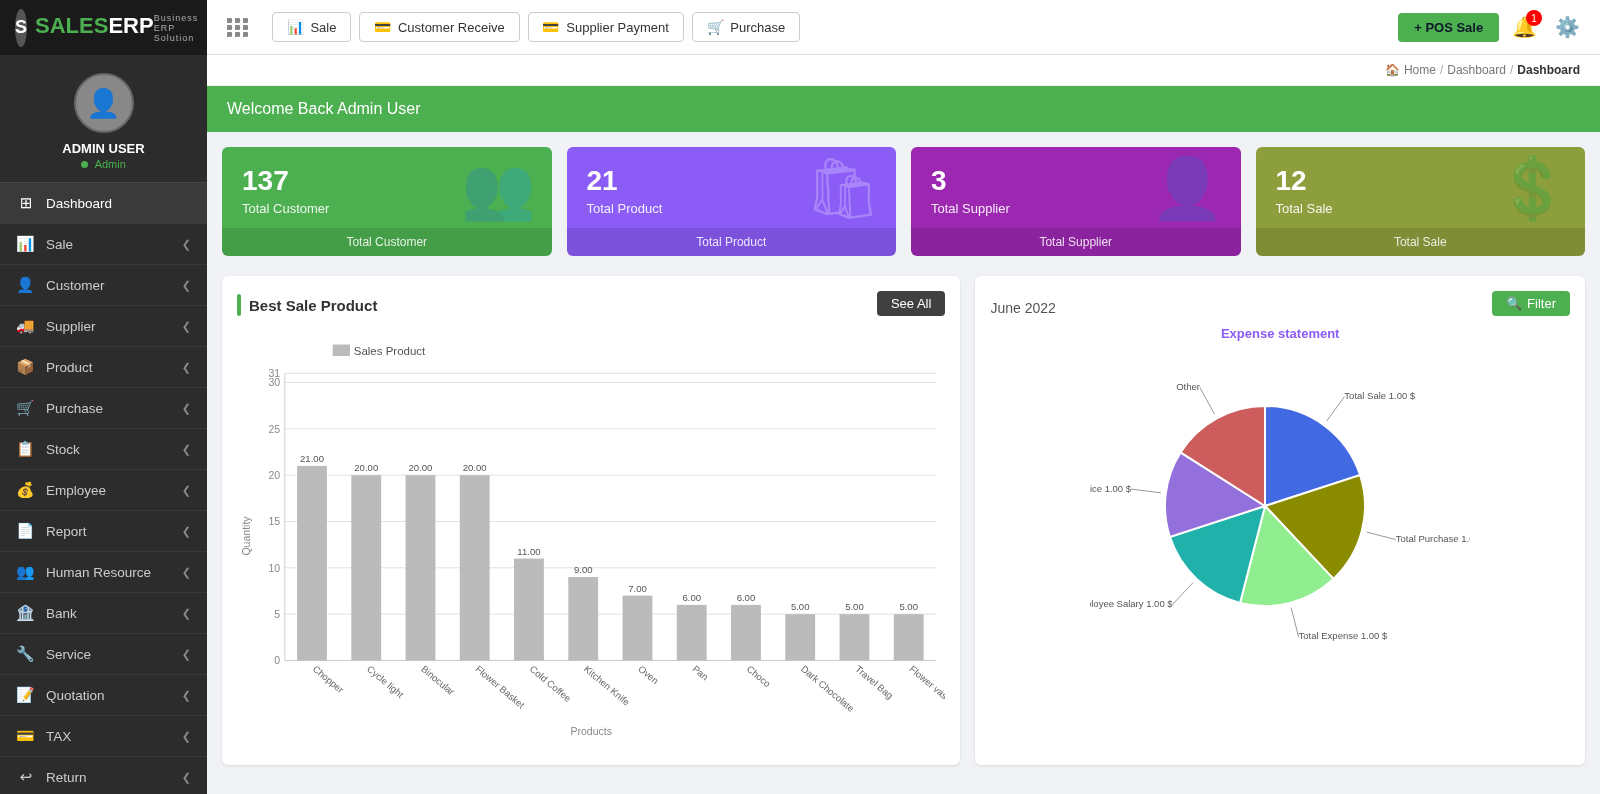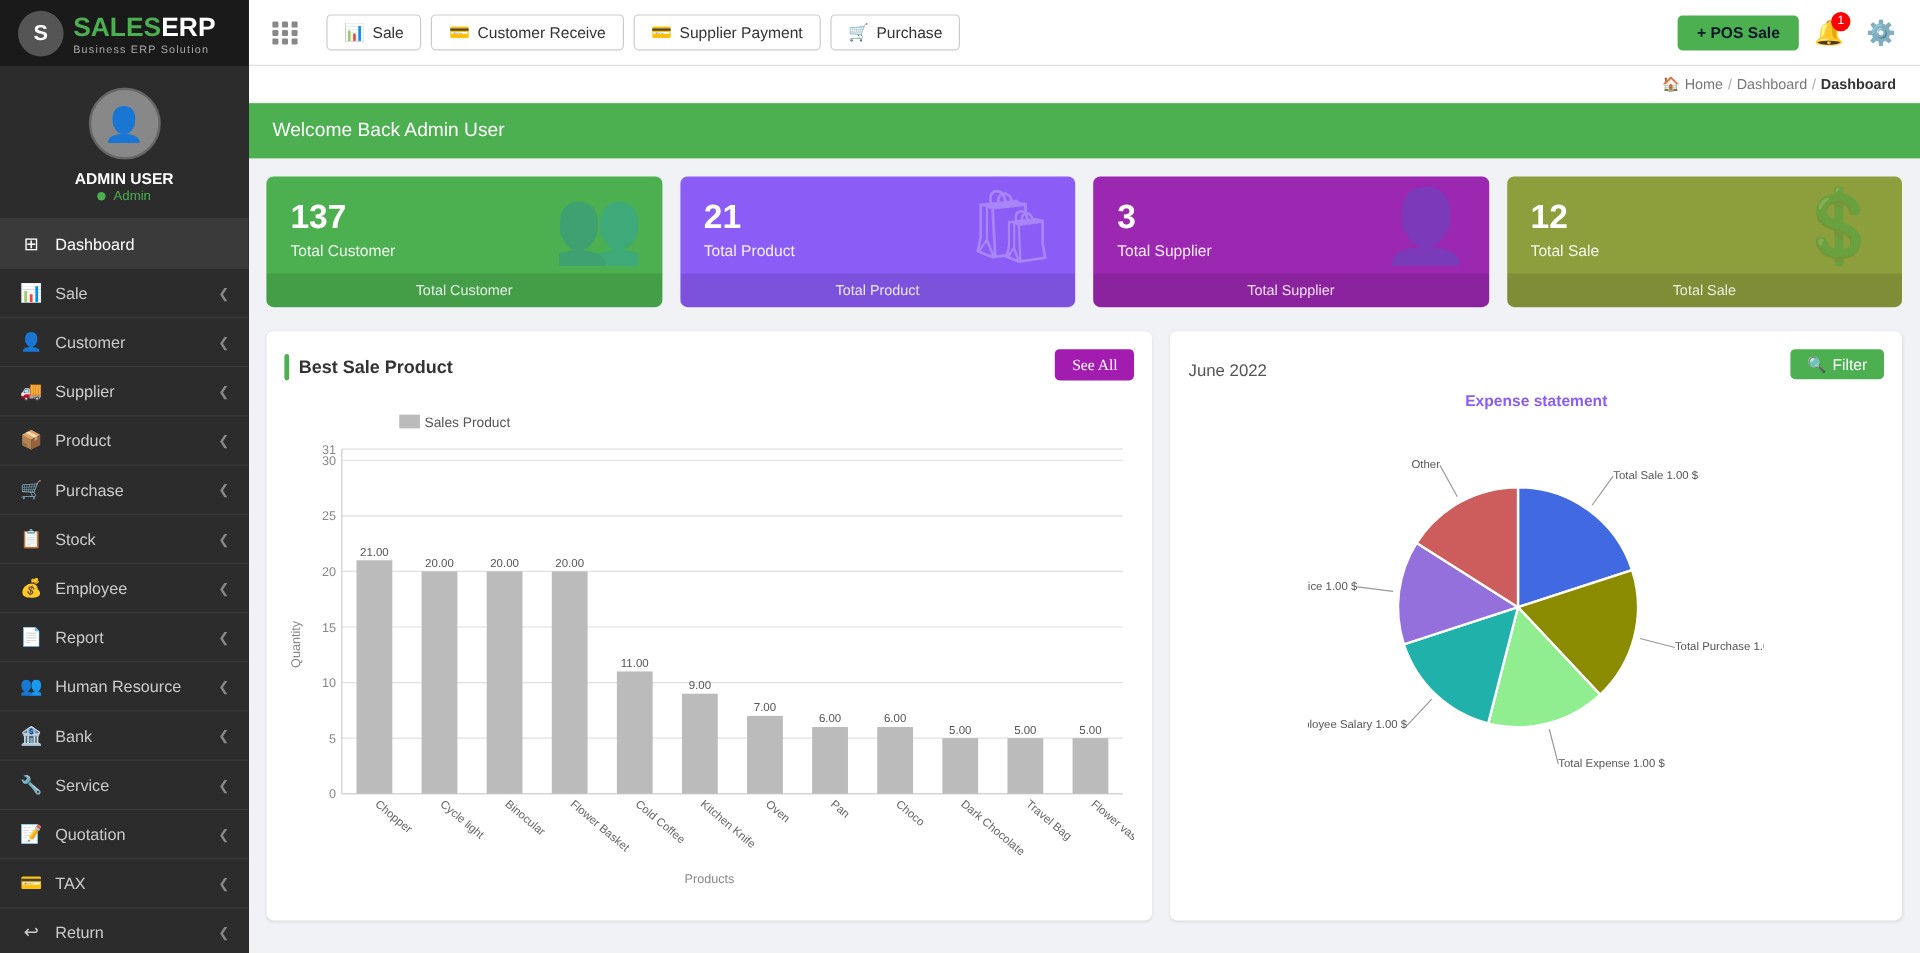--- a/index.html
+++ b/index.html
@@ -23,21 +23,21 @@
       align-items: center;
       height: 55px;
     }
     #sidebar-logo span {
       font-size: 22px;
       font-weight: bold;
       color: white;
     }
     #sidebar-logo span em { color: #4caf50; font-style: normal; }
     #sidebar-logo small { display: block; font-size: 9px; color: #aaa; letter-spacing: 1px; }
-    .logo-text { display: flex; flex-direction: column; }
+    .logo-text { display: flex; flex-direction: row; }
     .logo-icon {
       width: 38px; height: 38px; background: #555; border-radius: 50%;
       display: flex; align-items: center; justify-content: center;
       margin-right: 8px; font-size: 18px; color: white; font-weight: bold;
     }
 
     .user-area {
       display: flex; flex-direction: column; align-items: center;
       padding: 18px 0 12px 0; border-bottom: 1px solid #444;
     }
@@ -171,22 +171,22 @@
     .chart-card.pie-chart { flex: 0.9; min-width: 380px; }
 
     .chart-header {
       display: flex; align-items: flex-end; justify-content: space-between;
       margin-bottom: 10px;
     }
     .chart-title { font-size: 15px; font-weight: bold; color: #333; }
     .chart-title-bar { display: flex; align-items: center; gap: 8px; }
     .chart-title-bar::before { content: ''; display: block; width: 4px; height: 22px; background: #4caf50; border-radius: 2px; }
     .see-all-btn {
-      background: #a21caf; color: white; border: none;
-      padding: 5px 14px; border-radius: 4px; cursor: pointer; font-size: 13px; font-family: Liberation Serif, serif;
+      background: #404040; color: white; border: none;
+      padding: 5px 14px; border-radius: 4px; cursor: pointer; font-size: 13px;
     }
     .filter-btn {
       background: #4caf50; color: white; border: none;
       padding: 5px 14px; border-radius: 4px; cursor: pointer; font-size: 13px;
       display: flex; align-items: center; gap: 5px;
     }
     .month-label { font-size: 14px; color: #555; }
 
     
     .bar-chart-wrap { width: 100%; overflow: hidden; }

